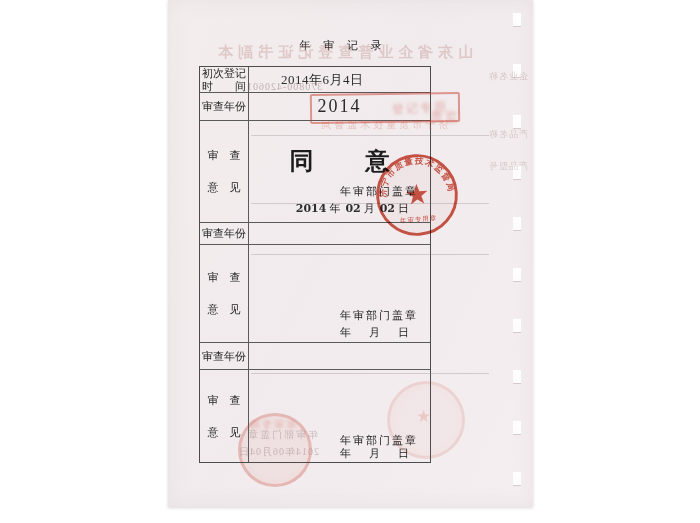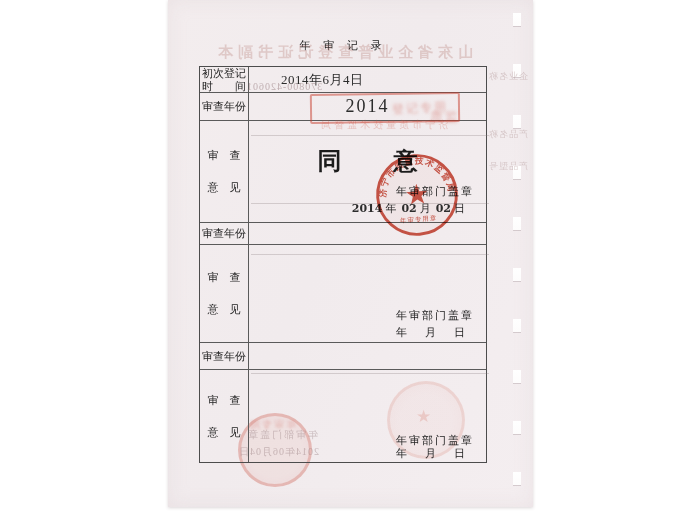--- a/index.html
+++ b/index.html
@@ -24,21 +24,21 @@
       rgba(0,0,0,0) 14px,rgba(0,0,0,0) 51px);
   }
   
   .doc-title{
     position:absolute;left:31px;top:38px;width:288px;
     text-align:center;font-size:11px;font-weight:normal;
     letter-spacing:5px;color:#222;
   }
   
   .record-table{
-    position:absolute;left:31px;top:66px;width:288px;height:397px;
+    position:absolute;left:31px;top:66px;width:232px;height:397px;
     border:1px solid #4c4c4c;box-sizing:border-box;
     display:flex;flex-direction:column;z-index:2;
   }
   .t-row{display:flex;border-bottom:1px solid #5a5a5a;box-sizing:border-box;position:relative;}
   .t-row:last-child{border-bottom:none;}
   .cell-label{
     width:49px;min-width:49px;border-right:1px solid #5a5a5a;box-sizing:border-box;
     display:flex;flex-direction:column;justify-content:center;align-items:center;
     font-size:11px;color:#1f1f1f;line-height:13px;
   }

